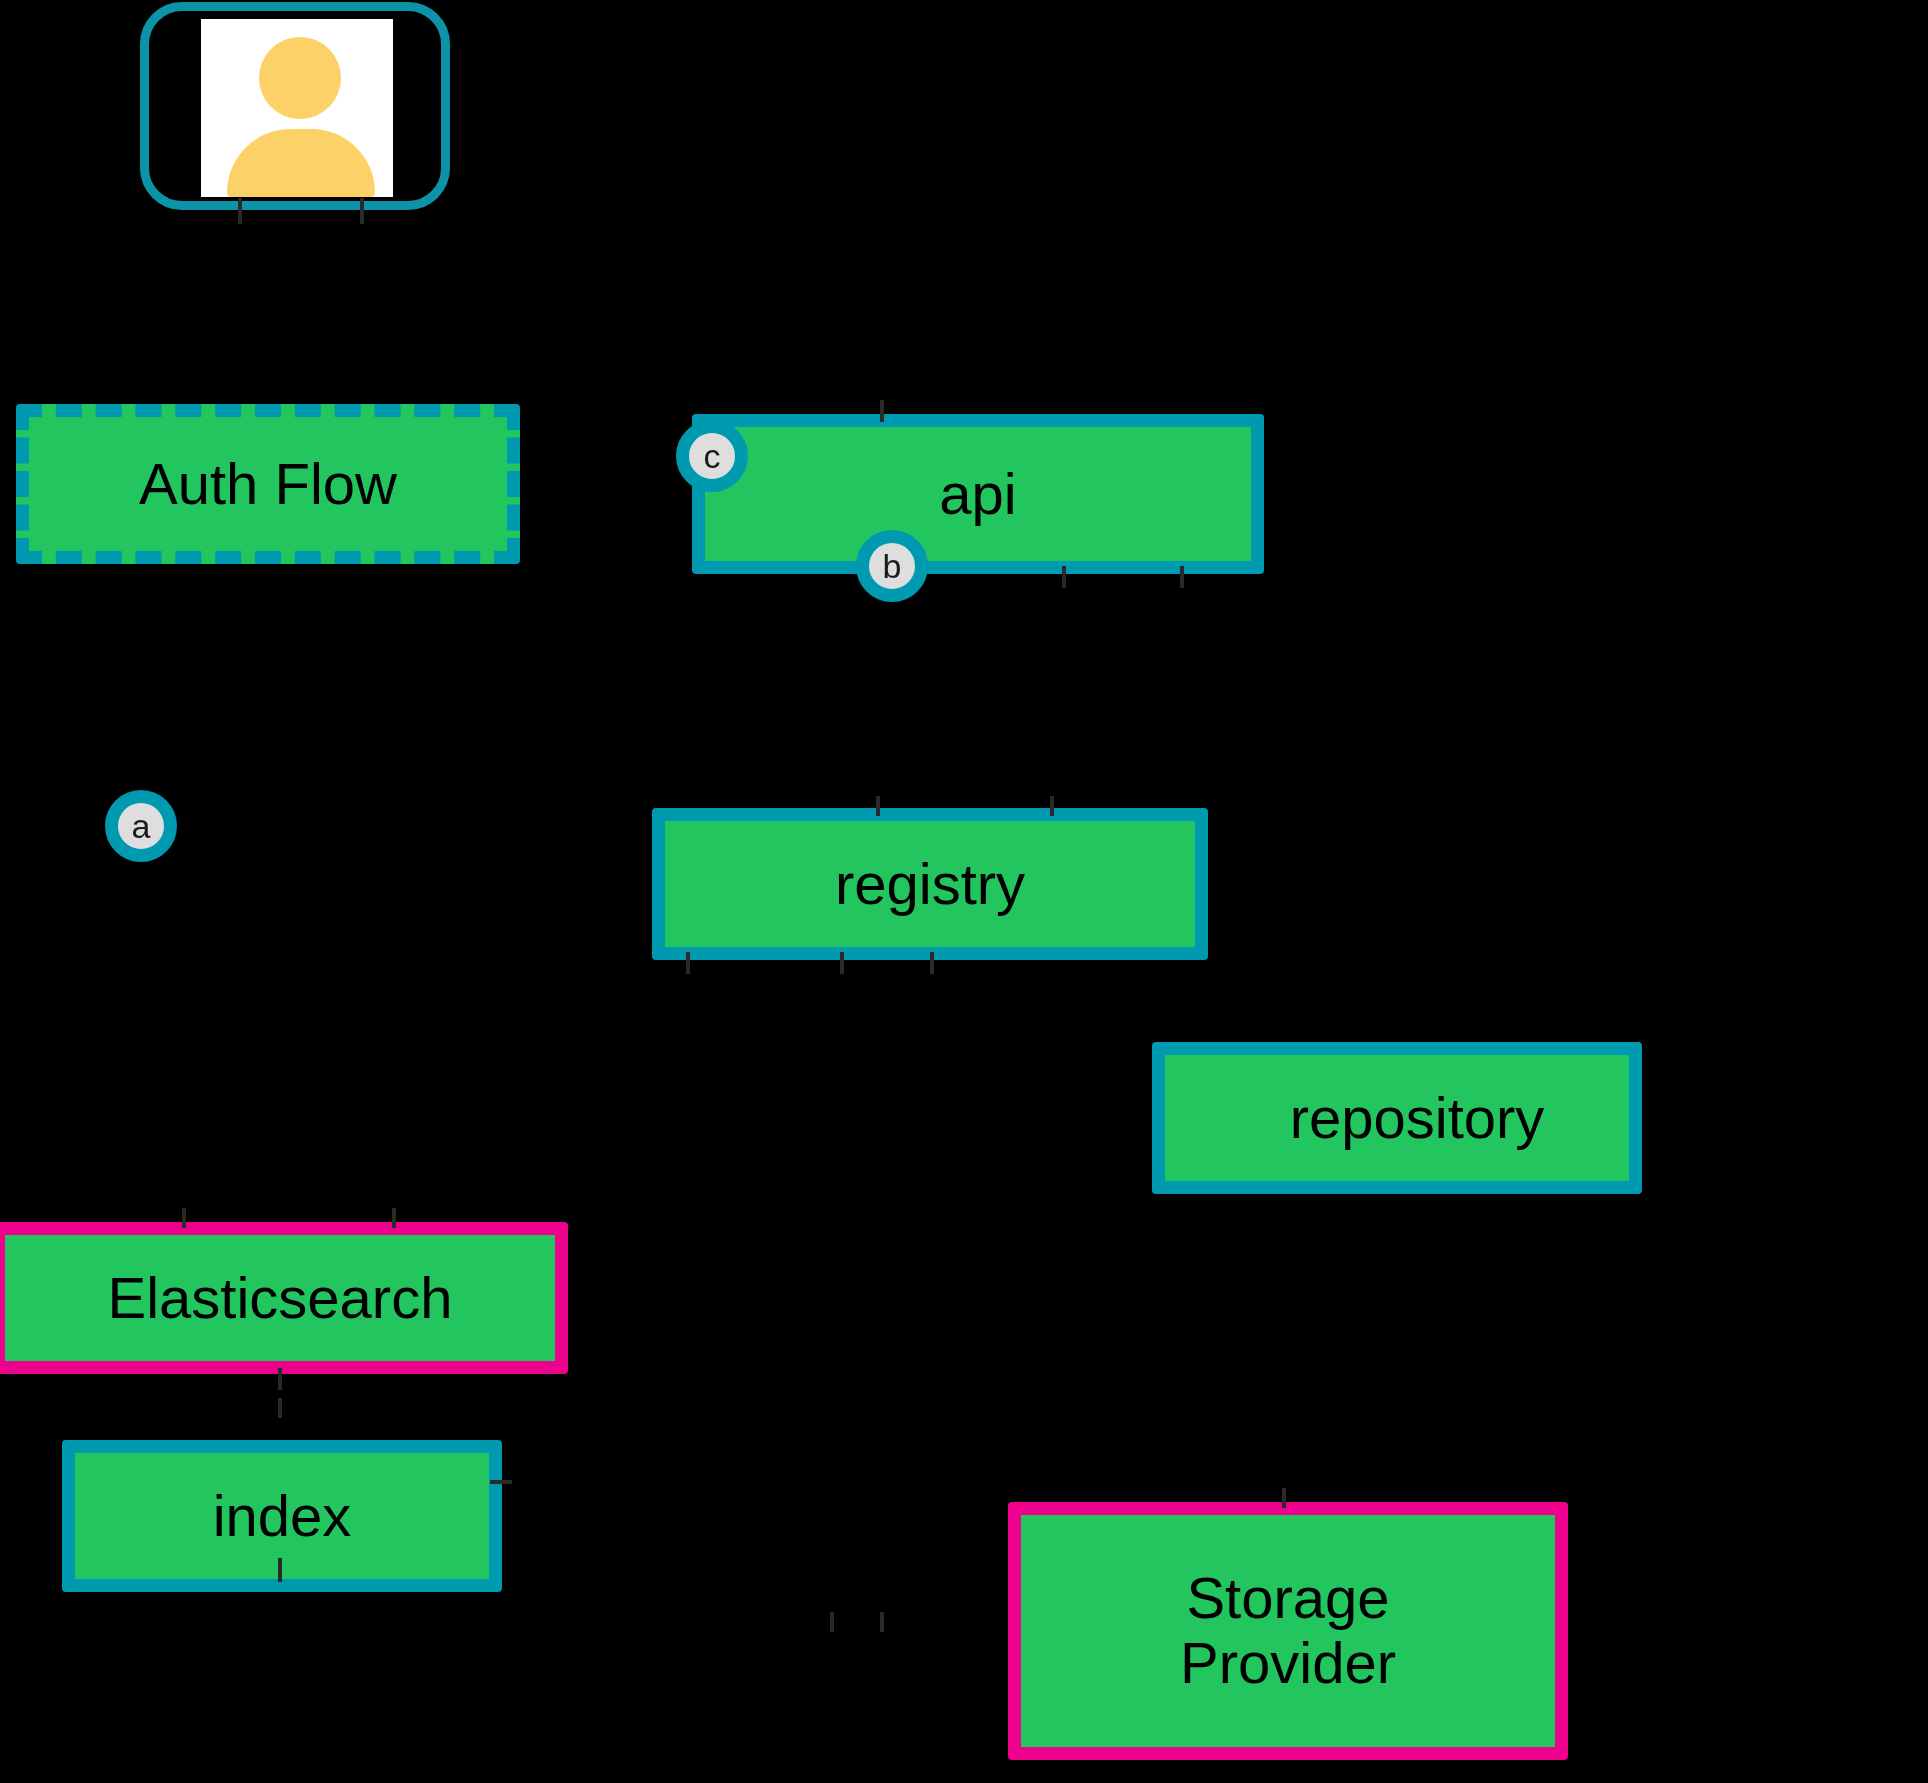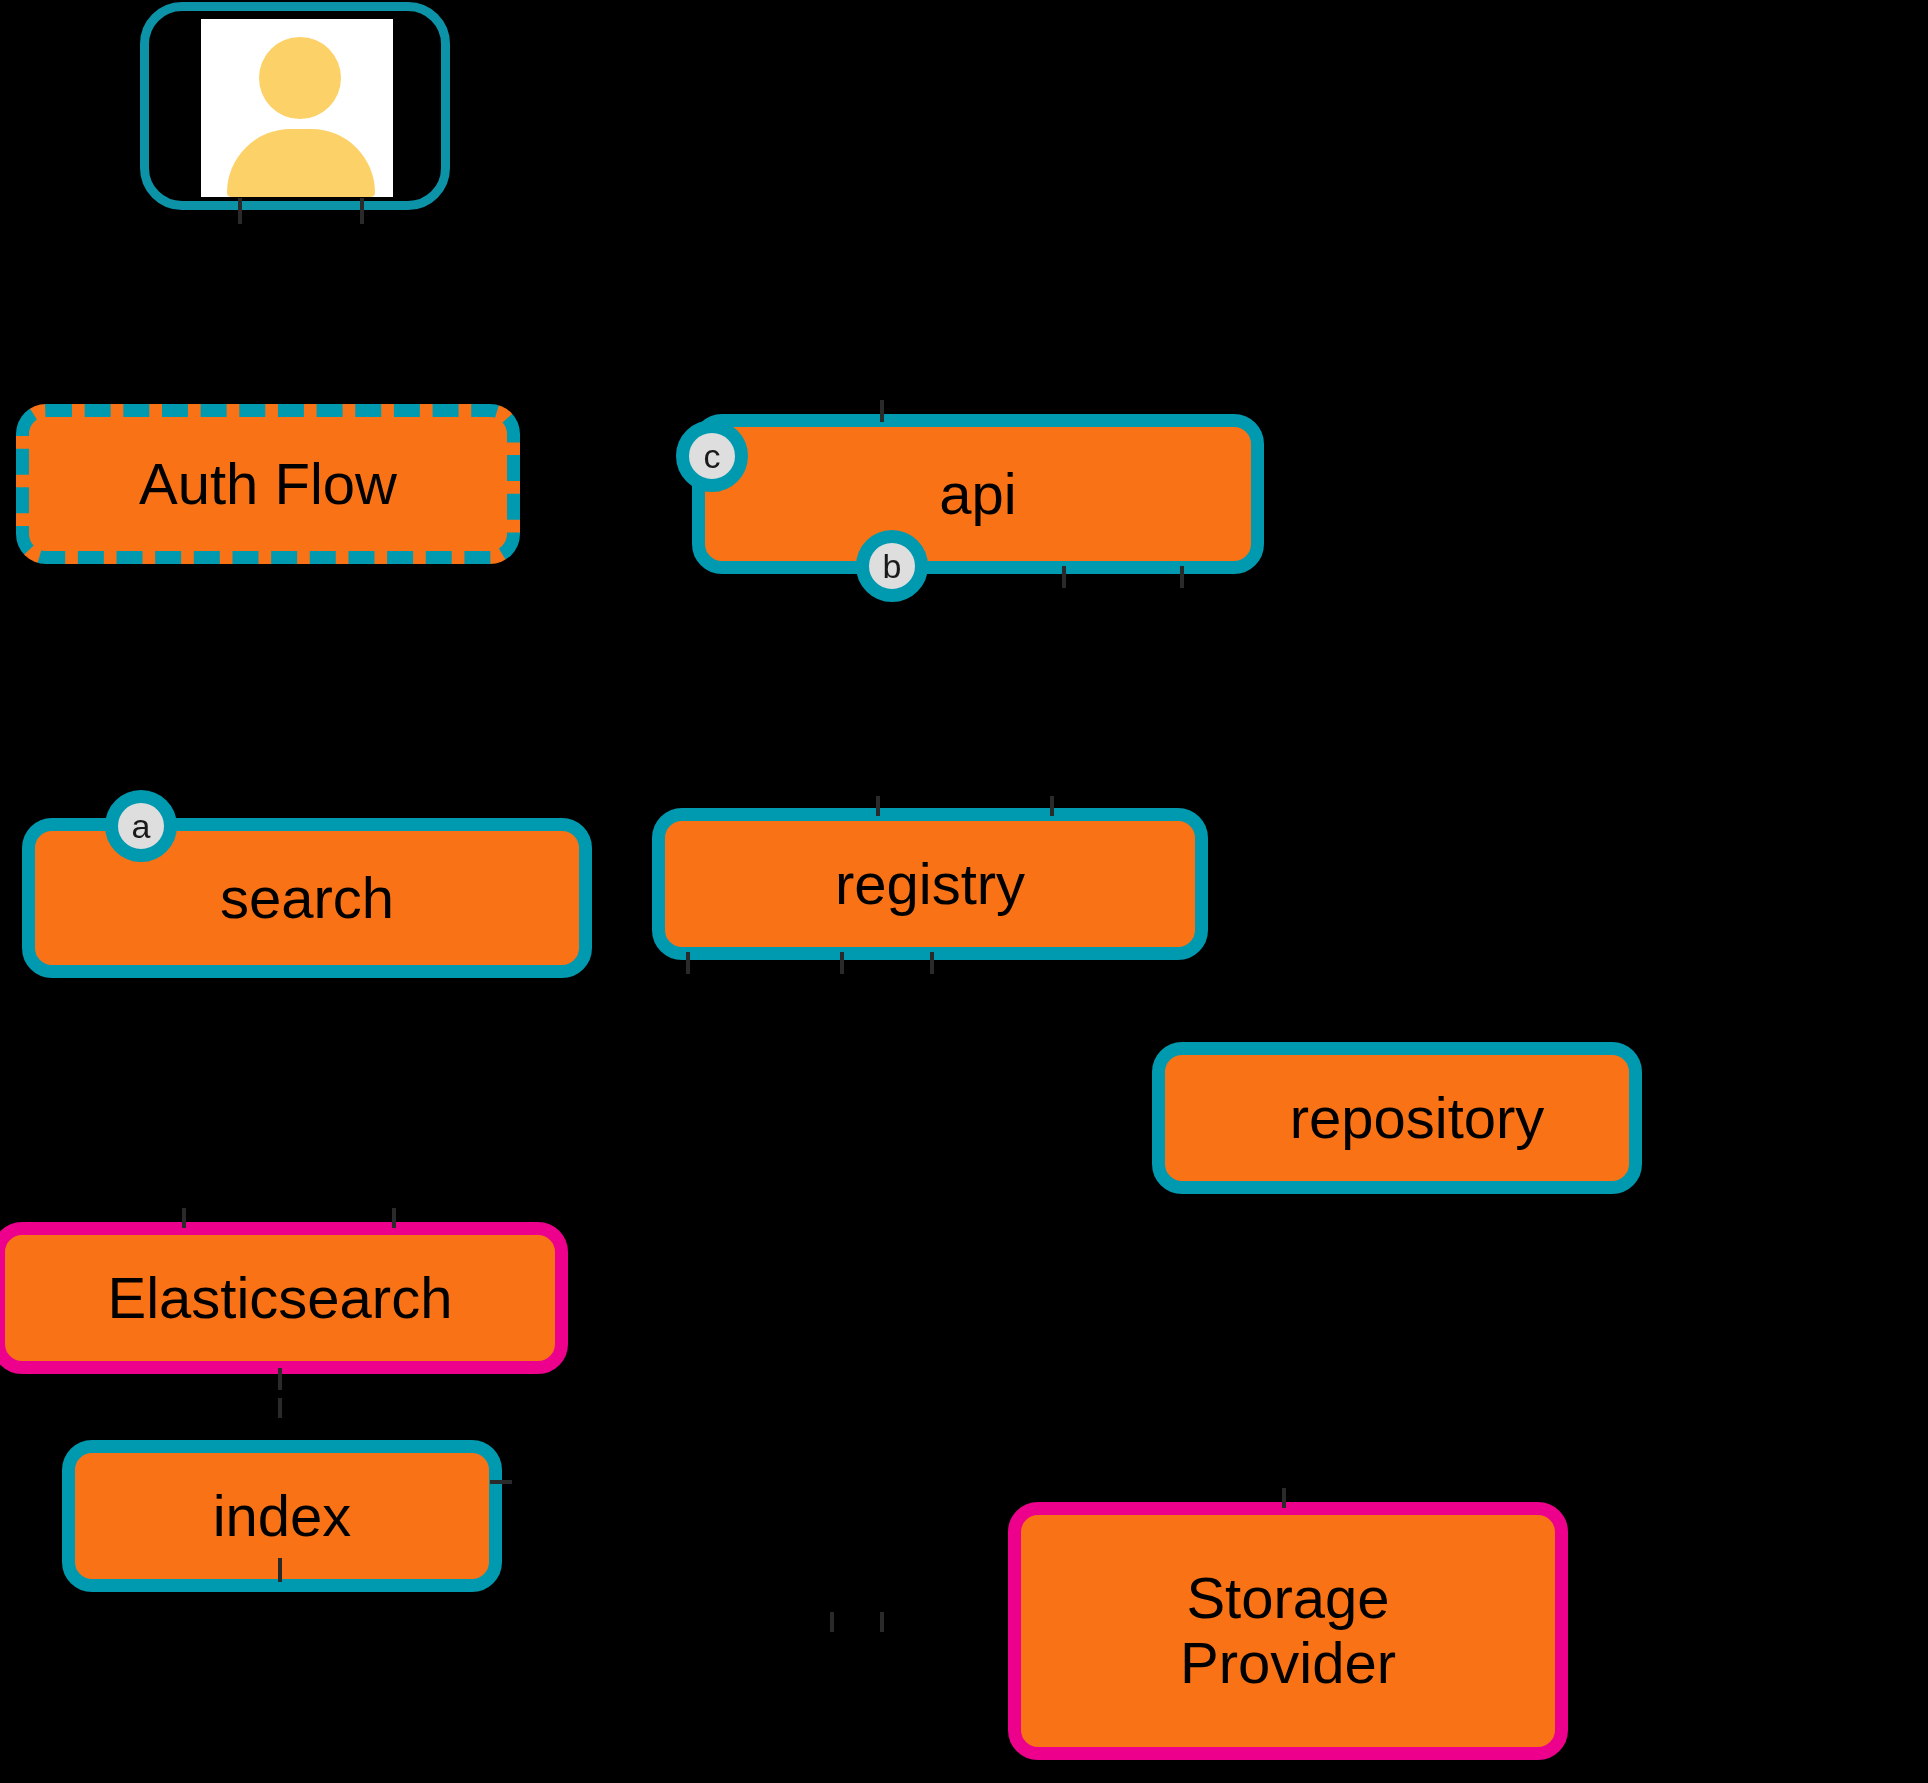--- a/index.html
+++ b/index.html
@@ -14,28 +14,28 @@
     height: 1783px;
     background: #000000;
     overflow: hidden;
     font-family: "Liberation Sans", "DejaVu Sans", sans-serif;
   }
 
   
   .node {
     position: absolute;
     box-sizing: border-box;
-    background: #f97316;
+    background: #22c55e;
     display: flex;
     align-items: center;
     justify-content: center;
     text-align: center;
     color: #000000;
     line-height: 1.12;
-    border-radius: 30px;
+    border-radius: 4px;
   }
   .node .label {
     display: block;
     width: 100%;
     padding: 0 14px;
     box-sizing: border-box;
   }
 
   
   .teal-solid  { border: 13px solid #009AB0; }
@@ -116,23 +116,20 @@
   <div class="stub" style="left:1180px; top:566px; width:4px; height:22px;"></div>
 
   <div class="badge" style="left:676px; top:420px;">
     <span>c</span>
   </div>
 
   <div class="badge" style="left:856px; top:530px;">
     <span>b</span>
   </div>
 
-  <div class="node teal-solid" style="left:22px; top:818px; width:570px; height:160px; font-size:58px;">
-    <span class="label">search</span>
-  </div>
 
   <div class="badge" style="left:105px; top:790px;">
     <span>a</span>
   </div>
 
   <div class="node teal-solid" style="left:652px; top:808px; width:556px; height:152px; font-size:58px;">
     <span class="label">registry</span>
   </div>
   <div class="stub" style="left:876px; top:796px; width:4px; height:20px;"></div>
   <div class="stub" style="left:1050px; top:796px; width:4px; height:20px;"></div>

